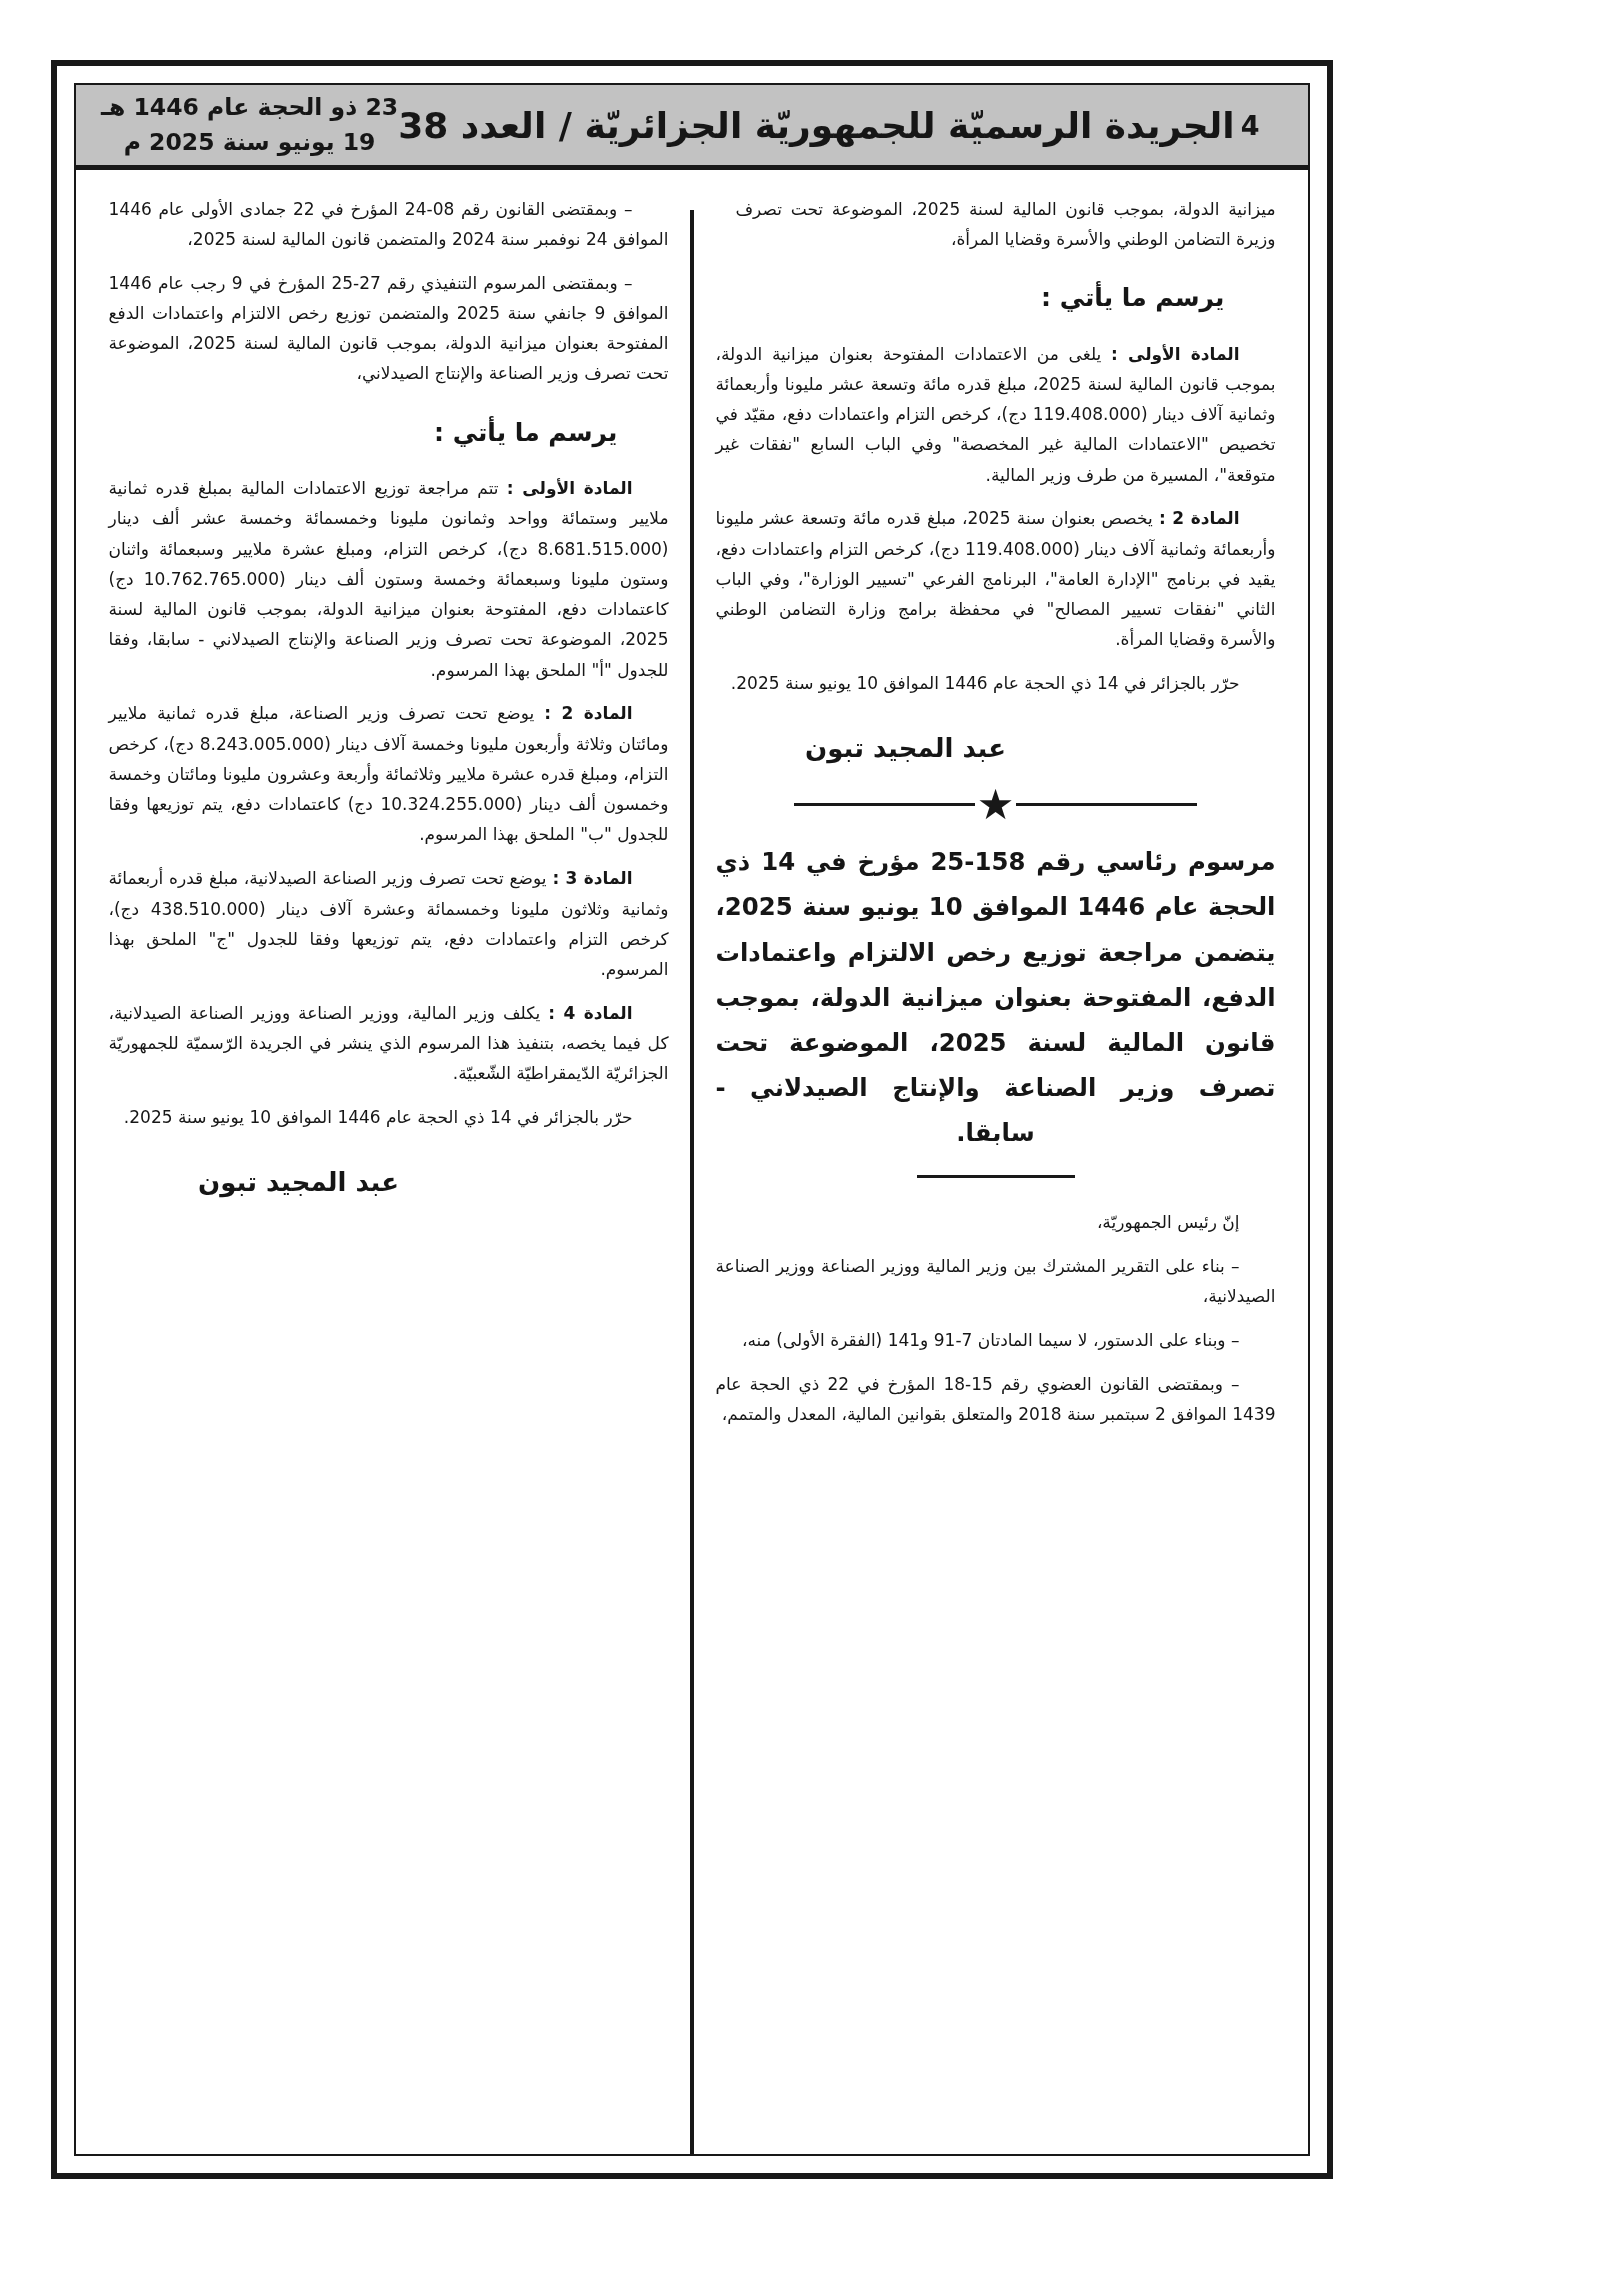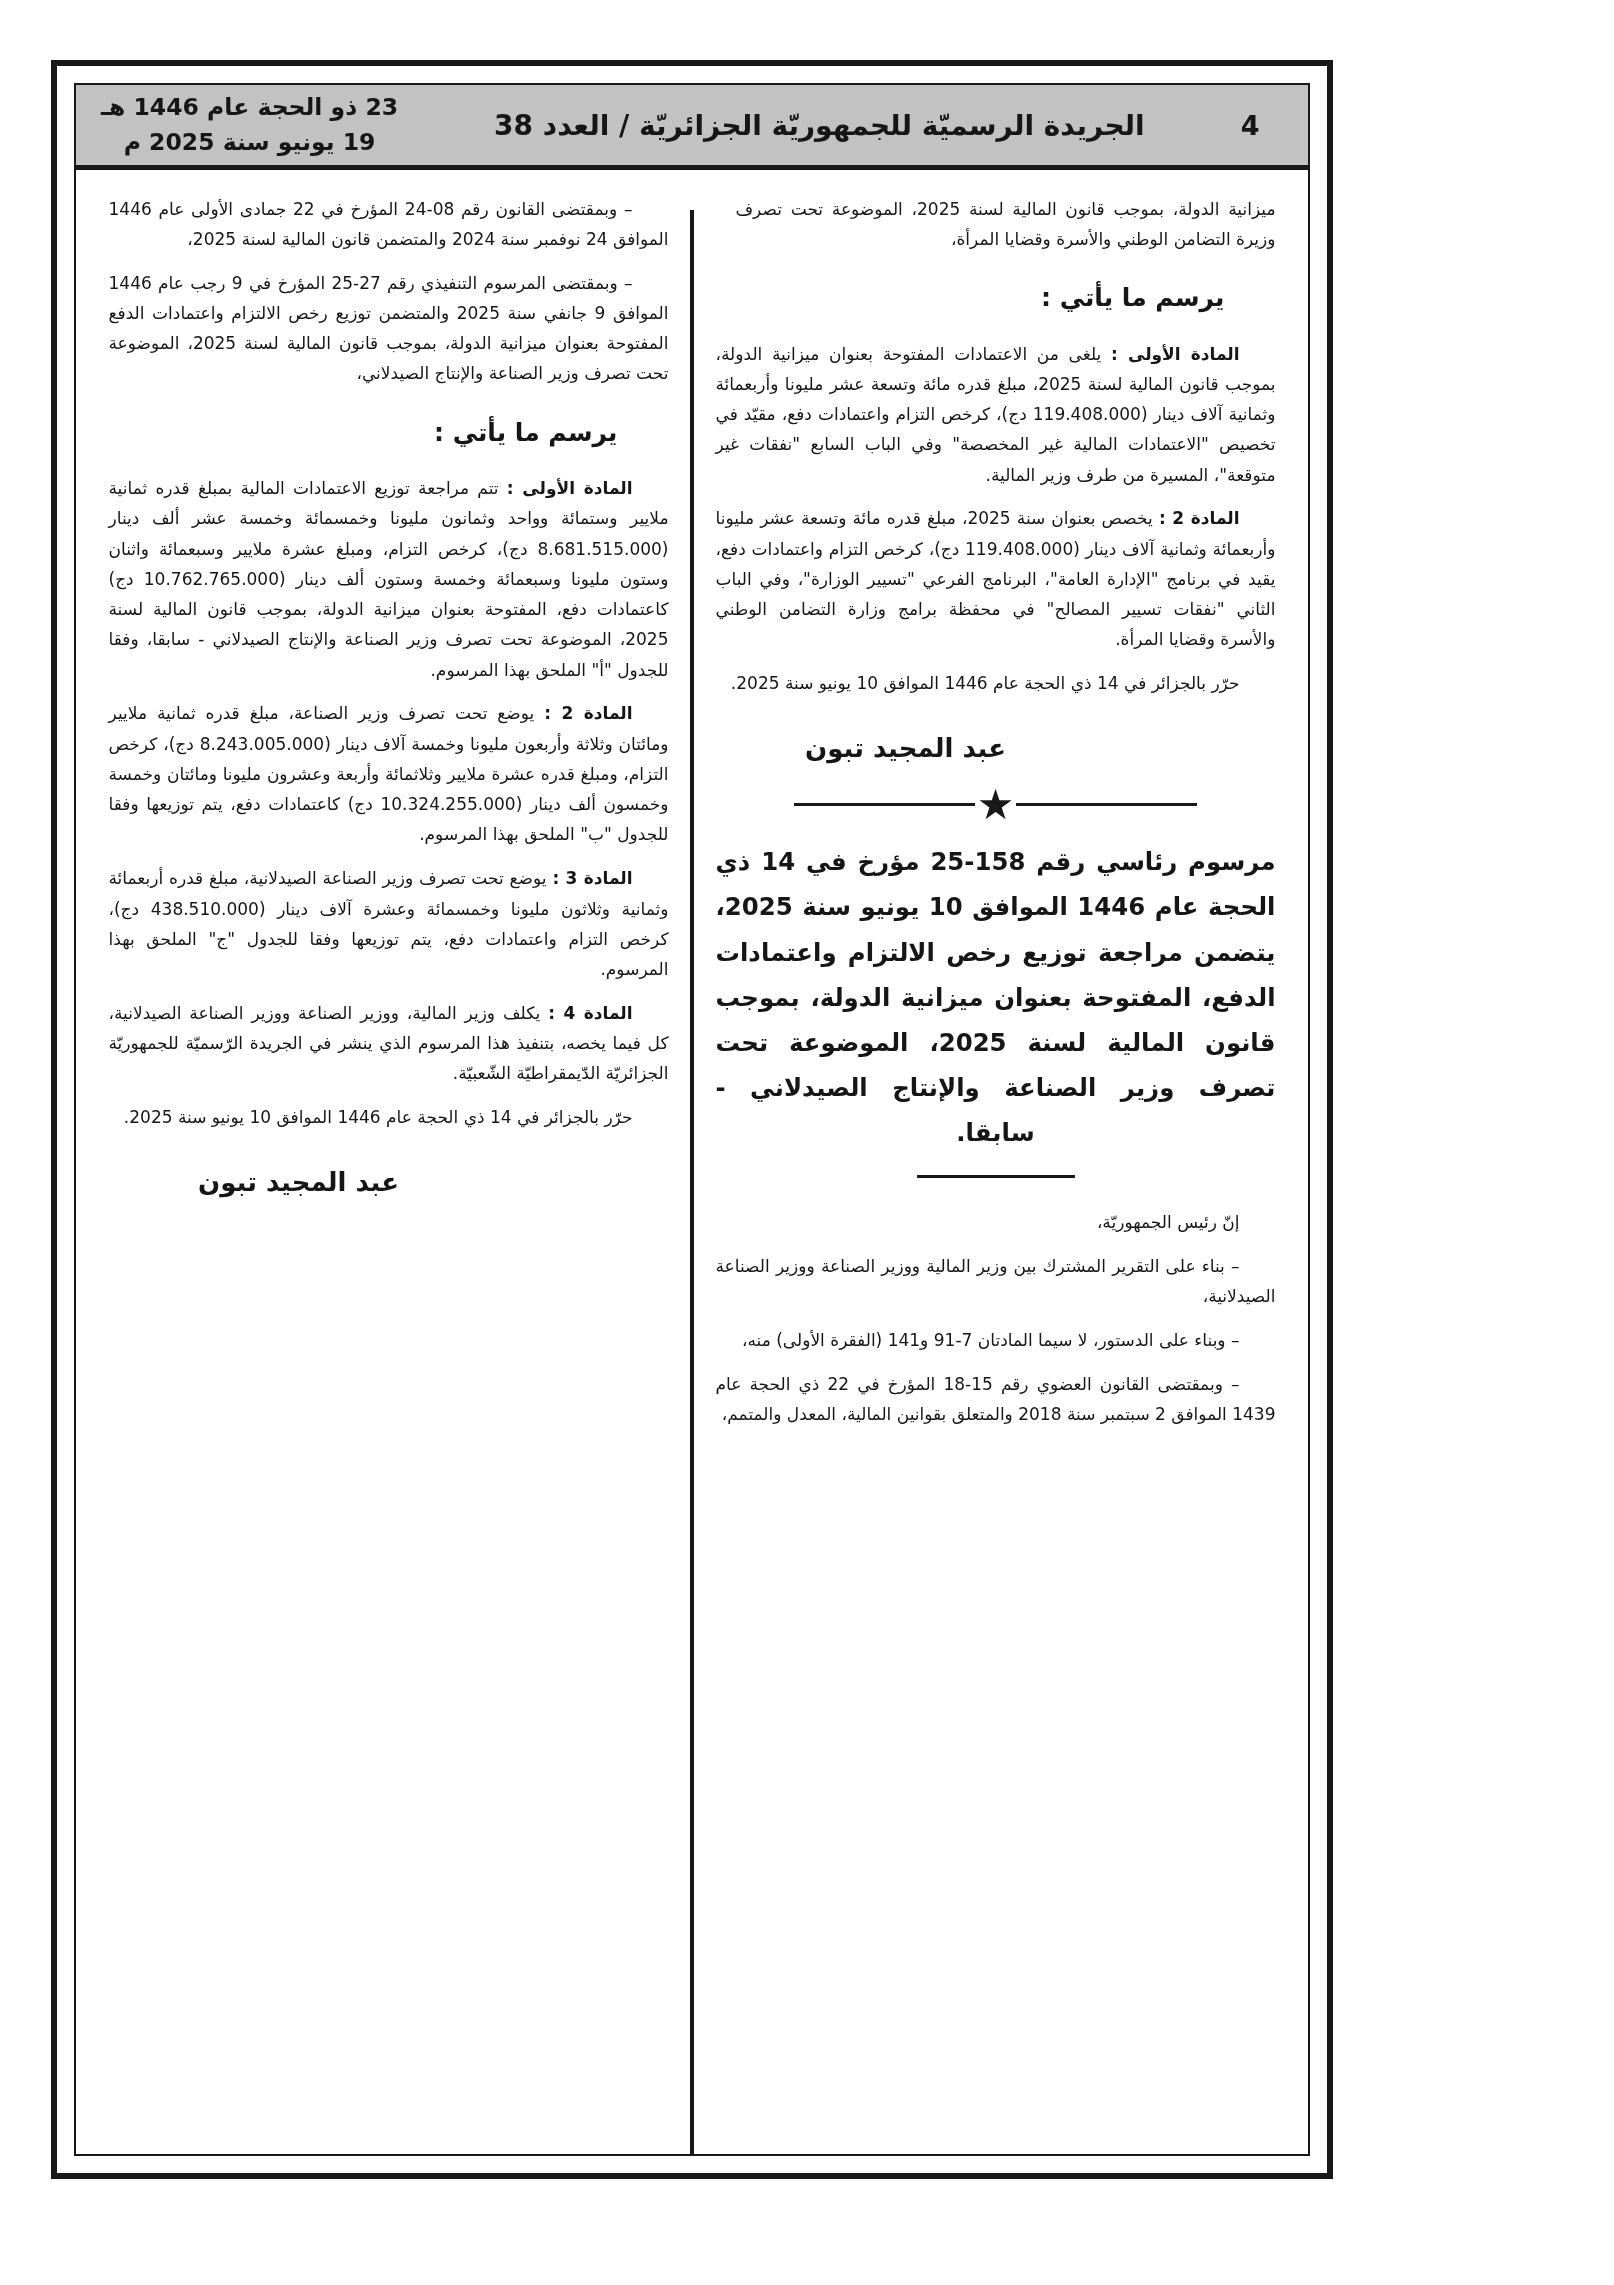--- a/index.html
+++ b/index.html
@@ -33,22 +33,22 @@
     border-bottom:5.4px solid #181818;
     display:flex; flex-direction:row-reverse; align-items:center;
     padding:0 25px; box-sizing:border-box;
   }
   .header-dates {
     direction:rtl; text-align:center;
     font-weight:bold; font-size:23.5px; line-height:1.5;
     white-space:nowrap;
   }
   .header-title {
-    flex:1; text-align:center;
-    font-weight:bold; font-size:28px;
+    flex:1; text-align:left;
+    font-weight:bold; font-size:36px;
     direction:rtl;
   }
   .header-page-number { font-weight:bold; font-size:27px; padding-right:23.5px; }
   .content {
     flex:1 1 auto;
     position:relative;
     display:flex; direction:rtl;
     padding:23.5px 9px 0 9px;
     box-sizing:border-box;
     overflow:hidden;

